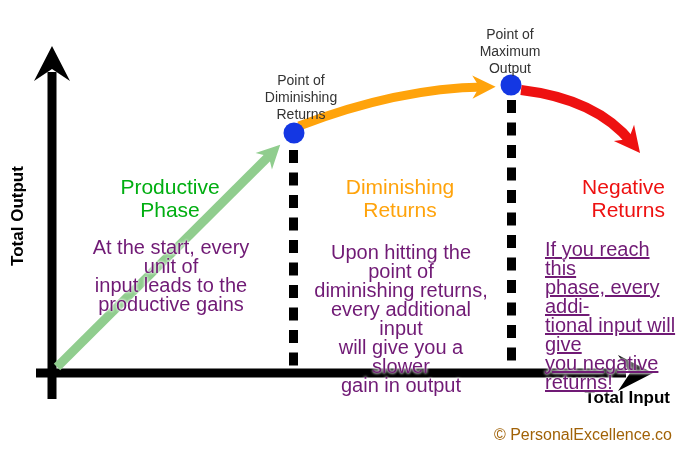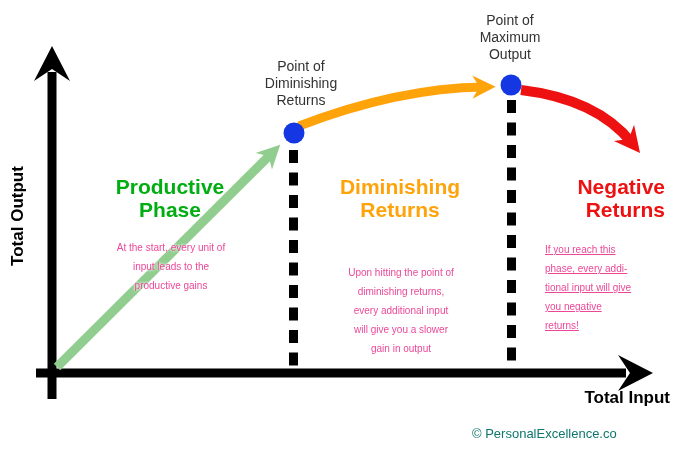--- a/index.html
+++ b/index.html
@@ -6,33 +6,33 @@
   #stage{
     position:relative;width:679px;height:452px;background:#fff;overflow:hidden;
     font-family:"Liberation Sans","DejaVu Sans",sans-serif;
   }
   #plot{position:absolute;left:0;top:0;width:679px;height:452px;}
   .txt{position:absolute;white-space:pre-line;}
   .axis-label{font-weight:bold;font-size:17px;color:#000;}
   #y-axis-label{left:-51px;top:205px;width:140px;height:22px;text-align:center;
     transform:rotate(-90deg);}
   #x-axis-label{left:558px;top:388px;width:112px;text-align:right;}
-  .point-label{font-size:14px;line-height:17px;color:#333;text-align:center;}
+  .point-label{font-size:14px;line-height:17px;color:#333;text-align:center;margin-top:14px;}
   #point-label-1{left:245px;top:58px;width:112px;}
   #point-label-2{left:454px;top:12px;width:112px;}
-  .phase-heading{font-weight:bold;font-size:21px;line-height:23px;text-align:center;}
+  .phase-heading{font-weight:normal;font-size:21px;line-height:23px;text-align:center;}
   #phase-heading-1{left:70px;top:175px;width:200px;color:var(--green-heading);}
   #phase-heading-2{left:318px;top:175px;width:164px;color:var(--orange);}
   #phase-heading-3{left:545px;top:175px;width:120px;color:var(--red);text-align:right;}
-  .phase-body{font-size:10px;line-height:19px;color:#ec4899;text-align:center;
+  .phase-body{font-size:20px;line-height:19px;color:#701a75;text-align:center;
     text-shadow:0 0 3px #fff,0 0 3px #fff;}
   #phase-body-1{left:75px;top:238px;width:192px;}
-  #phase-body-2{left:308px;top:243px;width:186px;margin-top:20px;}
+  #phase-body-2{left:308px;top:243px;width:186px;}
   #phase-body-3{left:545px;top:240px;width:135px;text-align:left;text-decoration:underline;}
-  #copyright{right:7px;top:426px;font-size:13px;color:#0f766e;text-align:left;width:200px;}
+  #copyright{right:7px;top:426px;font-size:16px;color:#a16207;text-align:right;width:200px;}
   .axis{stroke:#000;stroke-width:9;fill:none;}
   .axis-head{fill:#000;stroke:none;}
   .dashed{stroke:#000;stroke-width:9;fill:none;stroke-dasharray:13 9.5;}
   .seg-green{stroke:var(--green-line);stroke-width:9;fill:none;}
   .seg-orange{stroke:var(--orange);stroke-width:9;fill:none;}
   .seg-red{stroke:var(--red);stroke-width:10;fill:none;}
   .dot{fill:var(--blue-dot);stroke:none;}
 </style>
 </head>
 <body>

